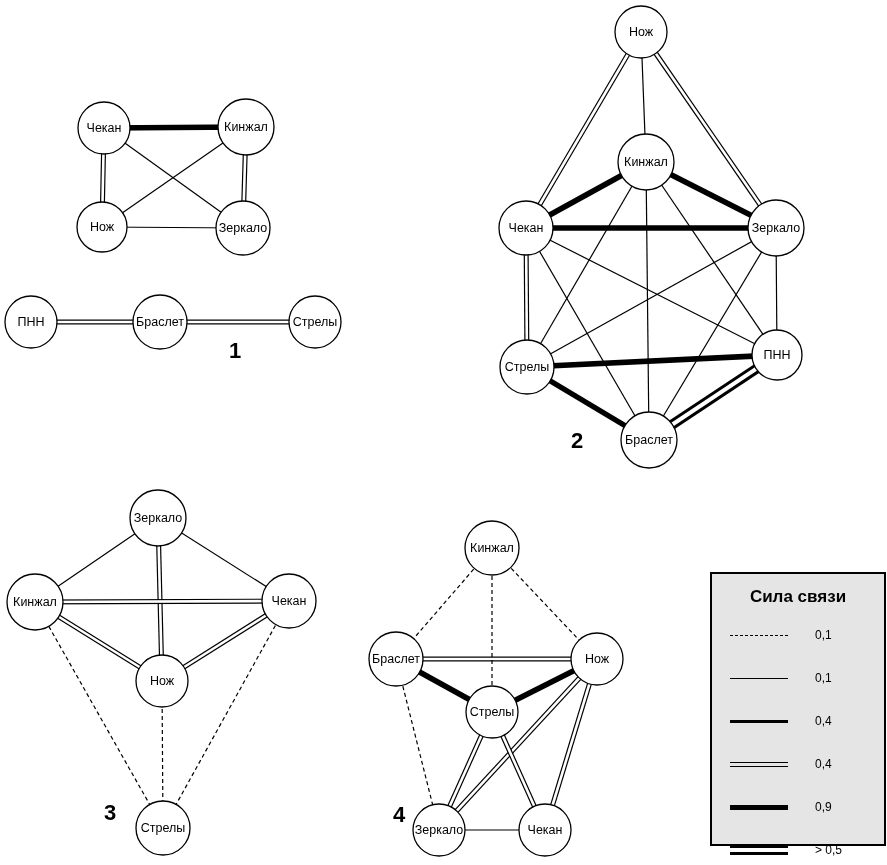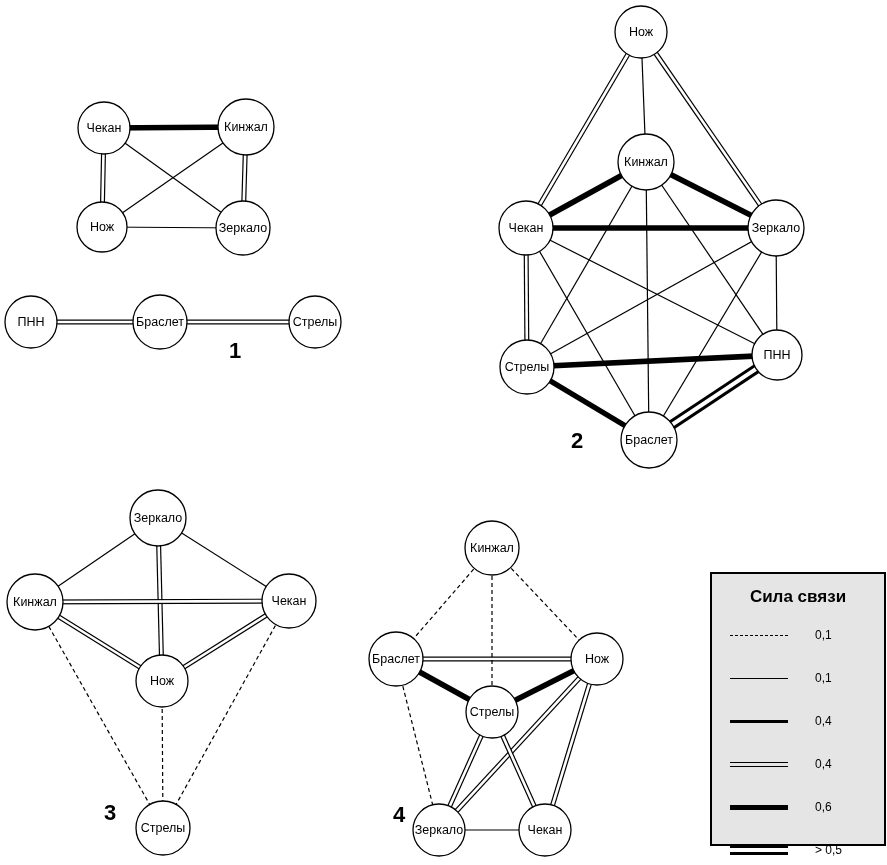--- a/index.html
+++ b/index.html
@@ -202,21 +202,21 @@
         <div class="legend-row">
           <div class="ls ls-03"></div>
           <span class="legend-label">0,4</span>
         </div>
         <div class="legend-row">
           <div class="ls ls-04"></div>
           <span class="legend-label">0,4</span>
         </div>
         <div class="legend-row">
           <div class="ls ls-05"></div>
-          <span class="legend-label">0,6</span>
+          <span class="legend-label">0,9</span>
         </div>
         <div class="legend-row">
           <div class="ls ls-gt05"></div>
           <span class="legend-label">&gt; 0,5</span>
         </div>
       </div>
   </div>
 </div>
 
 </body></html>

